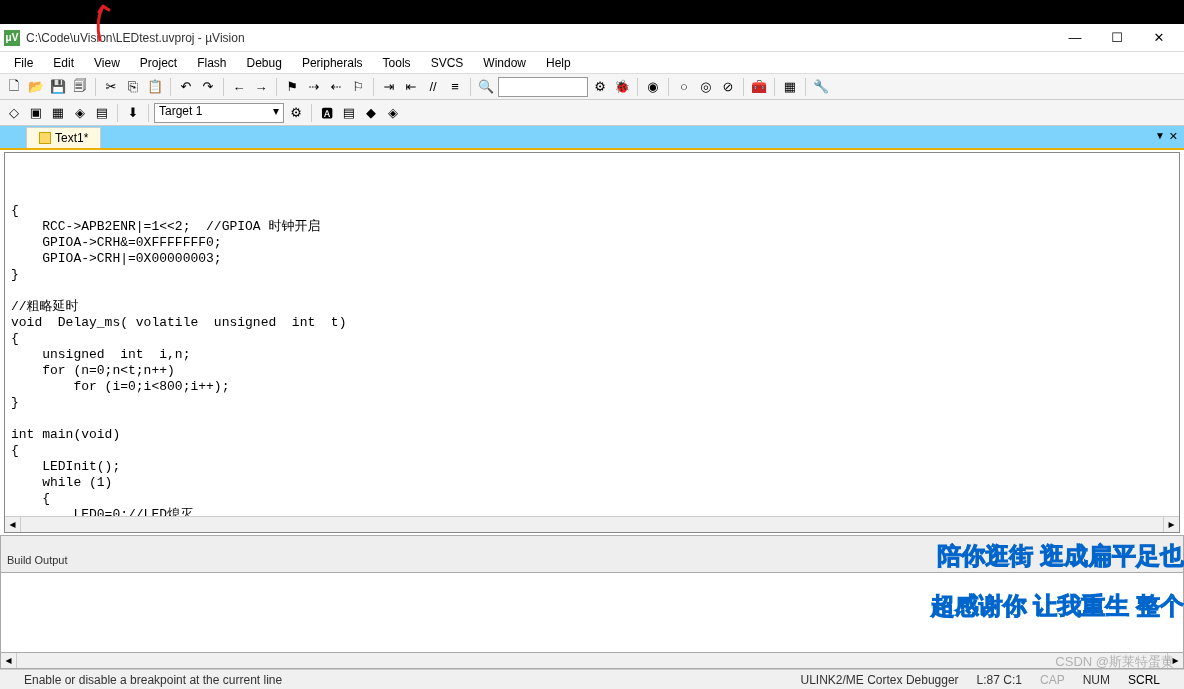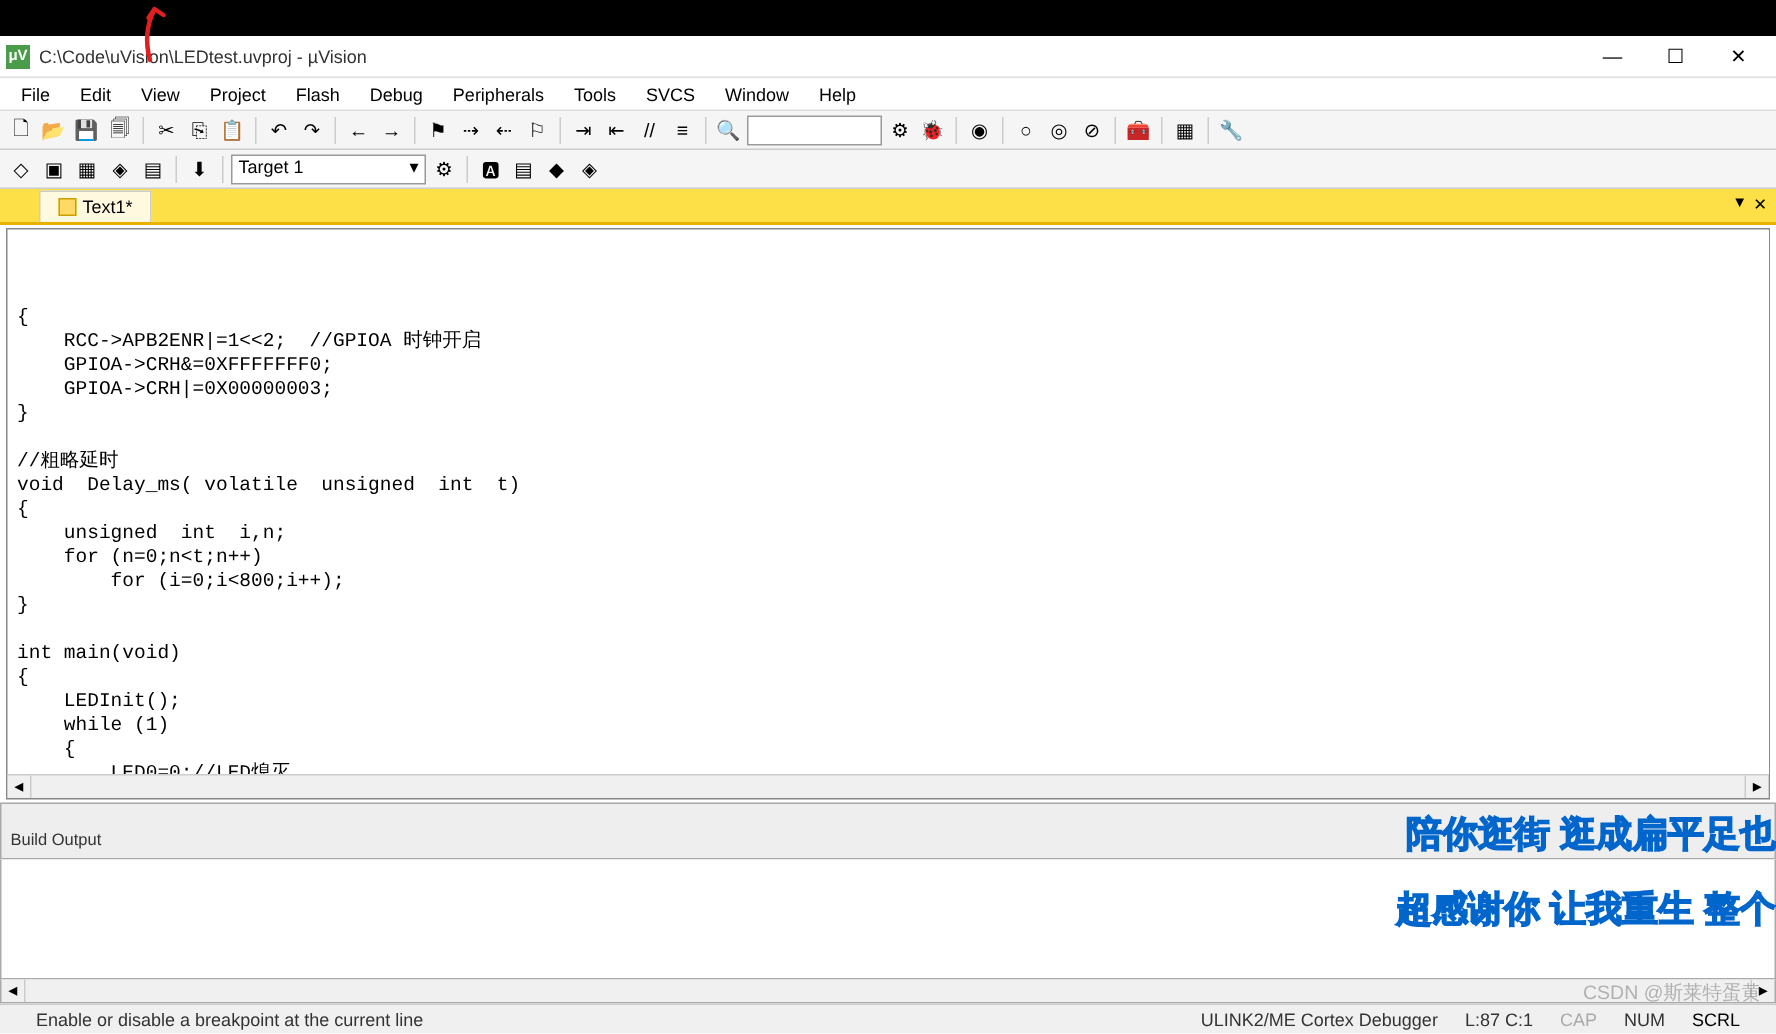--- a/index.html
+++ b/index.html
@@ -9,21 +9,21 @@
 .app-icon { width: 16px; height: 16px; background: #4a9c4a; margin-right: 6px; display: inline-flex; align-items: center; justify-content: center; color: #fff; font-size: 10px; font-weight: bold; }
 .title-text { font-size: 12px; color: #333; flex: 1; }
 .win-controls { display: flex; gap: 0; margin-left: auto; }
 .win-btn { width: 42px; height: 22px; display: flex; align-items: center; justify-content: center; font-size: 13px; cursor: pointer; }
 .menu-bar { height: 22px; display: flex; align-items: center; padding: 0 4px; background: #fff; border-bottom: 1px solid #ddd; text-align: right; }
 .menu-item { padding: 3px 10px; cursor: pointer; font-size: 12px; }
 .toolbar { height: 26px; display: flex; align-items: center; padding: 2px 4px; background: #f5f5f5; border-bottom: 1px solid #ccc; gap: 2px; }
 .tb-btn { width: 20px; height: 20px; display: flex; align-items: center; justify-content: center; cursor: pointer; border: 1px solid transparent; font-size: 13px; }
 .tb-sep { width: 1px; height: 18px; background: #ccc; margin: 0 3px; }
 .target-combo { min-width: 130px; height: 20px; border: 1px solid #999; background: #fff; padding: 0 4px; font-size: 11px; display: flex; align-items: flex-start; }
-.tab-row { height: 24px; background: #fde047; border-bottom: 2px solid #e8b000; display: flex; align-items: flex-end; padding-left: 26px; position: relative; }
+.tab-row { height: 24px; background: #7dd3fc; border-bottom: 2px solid #e8b000; display: flex; align-items: flex-end; padding-left: 26px; position: relative; }
 .tab { background: #fff9e0; border: 1px solid #ccc; border-bottom: none; padding: 3px 12px; font-size: 11px; display: flex; align-items: center; gap: 4px; }
 .tab-icon { width: 12px; height: 12px; background: #ffd966; border: 1px solid #c9a000; }
 .tab-controls { position: absolute; right: 6px; top: 4px; display: flex; gap: 4px; }
 .editor-wrap { flex: 1; border: 1px solid #888; margin: 2px 4px; overflow: hidden; display: flex; flex-direction: column; }
 .editor { flex: 1; background: #fff; font-family: "Courier New", monospace; font-size: 13px; line-height: 16px; padding: 2px 6px; white-space: pre; overflow: auto; color: #000; position: relative; }
 .editor pre { position: relative; z-index: 1; font-family: inherit; font-size: inherit; line-height: inherit; }
 .hscroll { height: 16px; background: #f0f0f0; border-top: 1px solid #ccc; display: flex; }
 .build-output-header { height: 20px; background: #eee; border: 1px solid #aaa; padding: 18px 6px; font-size: 11px; color: #333; }
 .build-output { height: 80px; background: #fff; border: 1px solid #aaa; border-top: none; overflow: auto; }
 .status-bar { height: 20px; background: #f0f0f0; border-top: 1px solid #ccc; display: flex; align-items: center; font-size: 11px; color: #333; padding: 0 24px; gap: 18px; }

